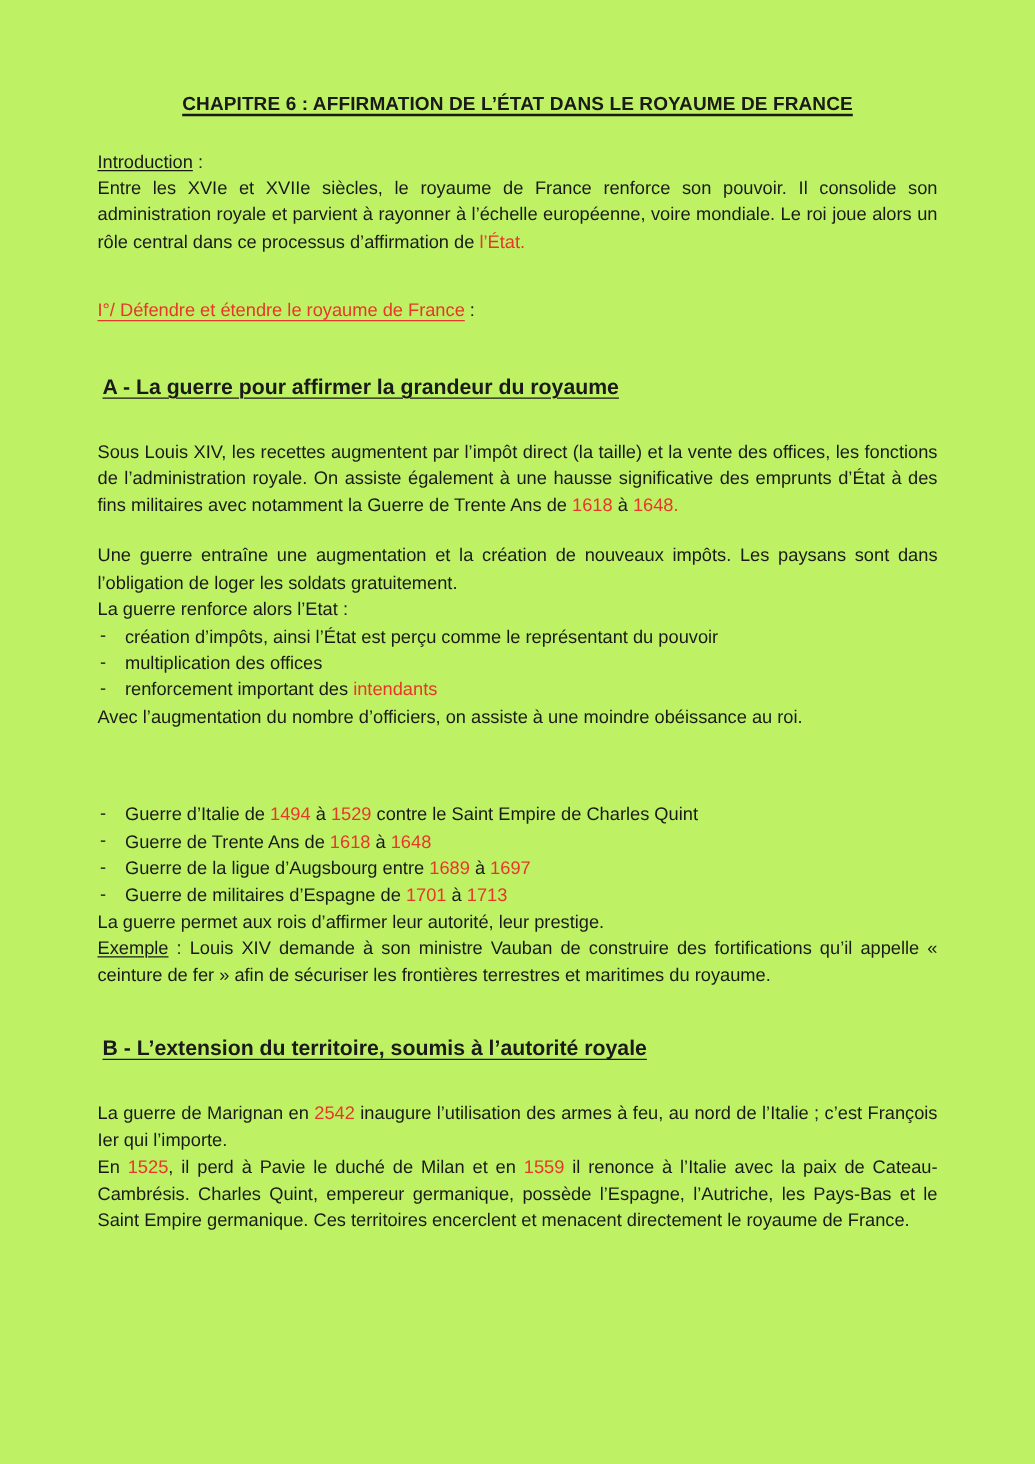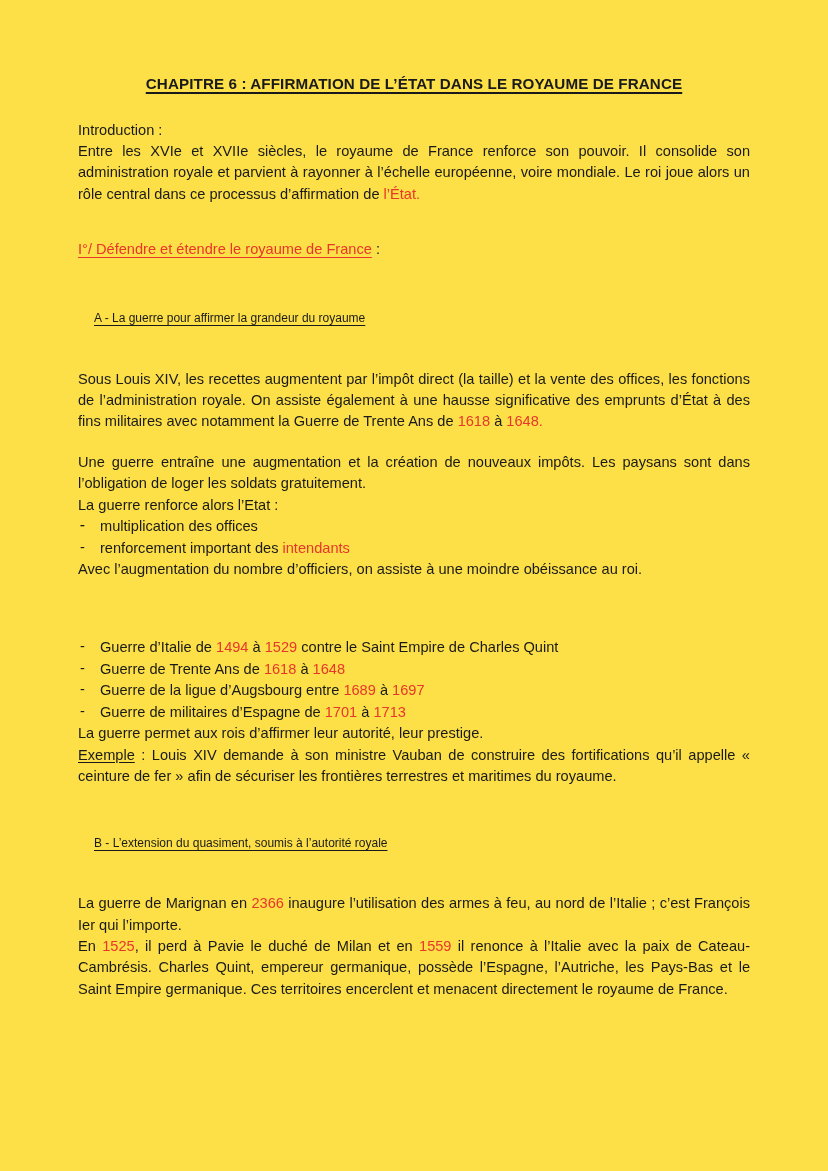--- a/index.html
+++ b/index.html
@@ -9,21 +9,21 @@
   }
   body {
     font-family: "Liberation Sans", sans-serif;
     color: #1a1a1a;
   }
   .page {
     position: relative;
     width: 828px;
     height: 1171px;
     margin: 0 auto;
-    background: #fde047;
+    background: #bef264;
     box-sizing: border-box;
     overflow: hidden;
   }
   .content {
     position: absolute;
     left: 78px;
     top: 74px;
     width: 672px;
   }
 
@@ -56,44 +56,45 @@
   }
   .sp-m  { height: 19px; }
   .sp-l  { height: 25px; }
   .sp-xl { height: 31px; }
 
   
   .red {
     color: #E8362B;
   }
   .uline {
+    text-decoration: underline;
     text-underline-offset: 2px;
     text-decoration-thickness: 1px;
   }
   .red-head {
     color: #E8362B;
     font-size: 14.6px;
     line-height: 1.47;
   }
   .red-head .uline {
     text-decoration: underline;
     text-underline-offset: 2.5px;
     text-decoration-thickness: 1.1px;
     text-align: right;
   }
   .colon-black {
     color: #1a1a1a;
   }
 
   
   .section-head {
-    font-size: 12px;
-    font-weight: normal;
+    font-size: 17px;
+    font-weight: bold;
     line-height: 1.47;
-    margin: 16px;
+    margin: 4px;
   }
   .section-head .u {
     text-decoration: underline;
     text-underline-offset: 2.5px;
     text-decoration-thickness: 1.4px;
   }
 
   
   ul.dash-list {
     list-style: none;
@@ -146,21 +147,21 @@
     <div class="sp-l"></div>
 
     <p class="para"><span>Sous Louis XIV, les recettes augmentent par l’impôt direct (la taille) et la vente des offices, les fonctions de l’administration royale. On assiste également à une hausse significative des emprunts d’État à des fins militaires avec notamment la Guerre de Trente Ans de </span><span class="red">1618</span><span> à </span><span class="red">1648.</span></p>
 
     <div class="sp-m"></div>
 
     <p class="para">Une guerre entraîne une augmentation et la création de nouveaux impôts. Les paysans sont dans l’obligation de loger les soldats gratuitement.</p>
     <p class="para left">La guerre renforce alors l’Etat :</p>
 
     <ul class="dash-list">
-      <li><span class="dash">-</span></li>
+      <li><span class="dash">-</span><span>création d’impôts, ainsi l’État est perçu comme le représentant du pouvoir</span></li>
       <li><span class="dash">-</span><span>multiplication des offices</span></li>
       <li><span class="dash">-</span><span>renforcement important des </span><span class="red">intendants</span></li>
     </ul>
 
     <p class="para left">Avec l’augmentation du nombre d’officiers, on assiste à une moindre obéissance au roi.</p>
 
     <div class="sp-m"></div>
 
 
     <div class="sp-m"></div>
@@ -175,22 +176,22 @@
       <li><span class="dash">-</span><span>Guerre de la ligue d’Augsbourg entre </span><span class="red">1689</span><span> à </span><span class="red">1697</span><span></span></li>
       <li><span class="dash">-</span><span>Guerre de militaires d’Espagne de </span><span class="red">1701</span><span> à </span><span class="red">1713</span><span></span></li>
     </ul>
 
     <p class="para left">La guerre permet aux rois d’affirmer leur autorité, leur prestige.</p>
 
     <p class="para"><span class="label-underline">Exemple</span><span> : </span><span>Louis XIV demande à son ministre Vauban de construire des fortifications qu’il appelle « ceinture de fer » afin de sécuriser les frontières terrestres et maritimes du royaume.</span></p>
 
     <div class="sp-xl"></div>
 
-    <p class="section-head"><span class="u">B - L’extension du quasiment, soumis à l’autorité royale</span></p>
+    <p class="section-head"><span class="u">B - L’extension du territoire, soumis à l’autorité royale</span></p>
 
     <div class="sp-l"></div>
 
-    <p class="para"><span>La guerre de Marignan en </span><span class="red">2366</span><span> inaugure l’utilisation des armes à feu, au nord de l’Italie ; c’est François Ier qui l’importe.</span></p>
+    <p class="para"><span>La guerre de Marignan en </span><span class="red">2542</span><span> inaugure l’utilisation des armes à feu, au nord de l’Italie ; c’est François Ier qui l’importe.</span></p>
 
     <p class="para"><span>En </span><span class="red">1525</span><span>, il perd à Pavie le duché de Milan et en </span><span class="red">1559</span><span> il renonce à l’Italie avec la paix de Cateau-Cambrésis. Charles Quint, empereur germanique, possède l’Espagne, l’Autriche, les Pays-Bas et le Saint Empire germanique. Ces territoires encerclent et menacent directement le royaume de France.</span></p>
 
   </div>
 </div>
 
 </body></html>

